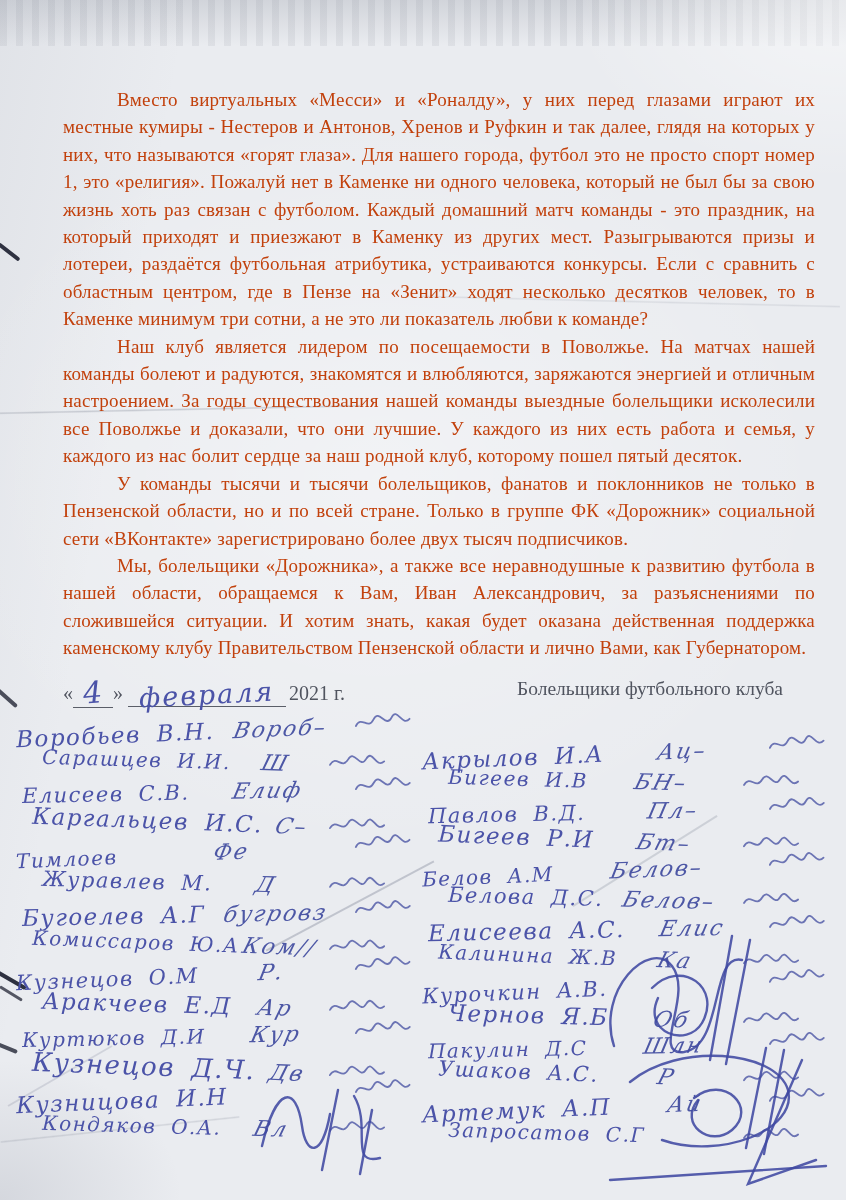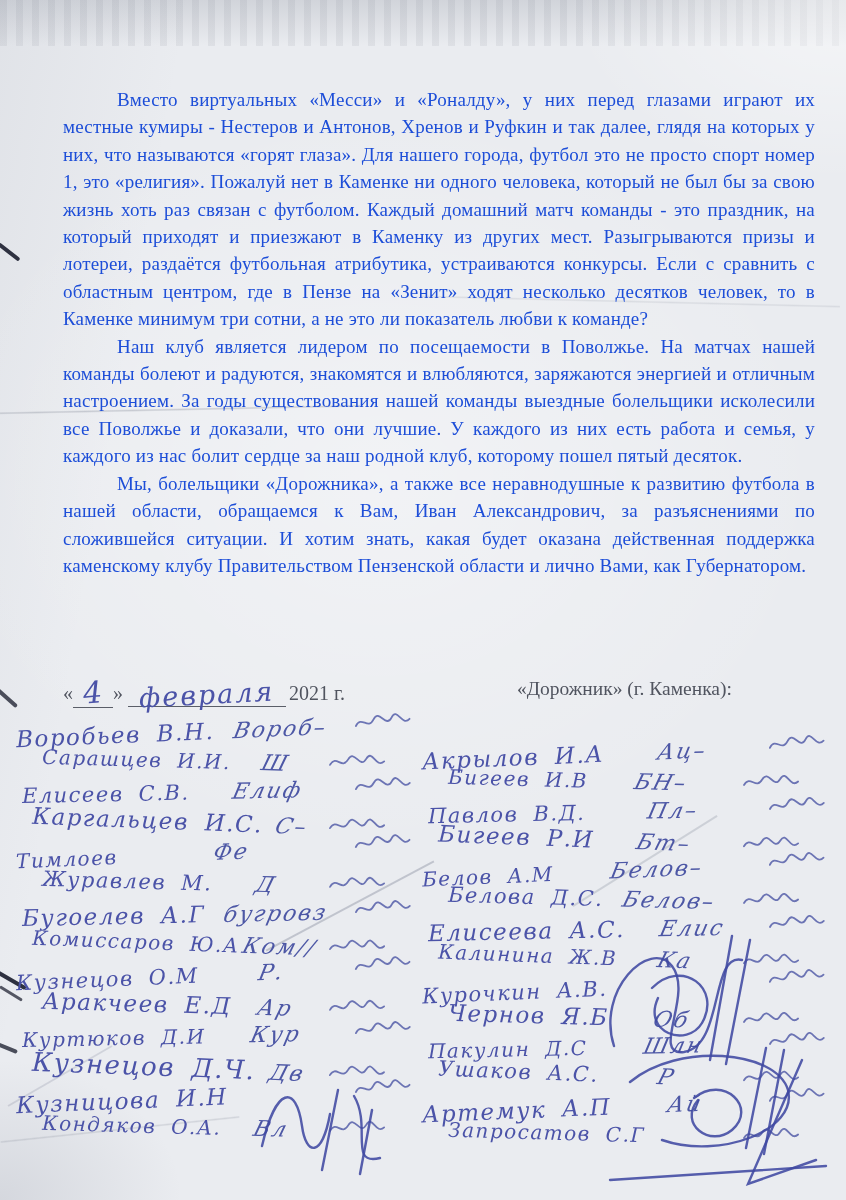--- a/index.html
+++ b/index.html
@@ -35,21 +35,21 @@
   .edge-mark.m4{left:-2px;top:992px;width:26px;height:3px;transform:rotate(32deg);opacity:.8;}
   .edge-mark.m5{left:-4px;top:1046px;width:22px;height:4px;transform:rotate(22deg);opacity:.85;}
   .stray-line{position:absolute;background:rgba(95,102,125,.30);height:2px;pointer-events:none;}
   .stray-line.s1{left:255px;top:905px;width:190px;transform:rotate(-28deg);}
   .stray-line.s2{left:560px;top:860px;width:170px;transform:rotate(-32deg);opacity:.7;}
   .stray-line.s3{left:0px;top:1075px;width:120px;transform:rotate(-30deg);opacity:.6;}
 
   
   .letter-body{
     position:absolute;left:63px;top:86px;width:752px;
-    font-size:19px;line-height:27.4px;color:#1d4ed8;
+    font-size:19px;line-height:27.4px;color:#c2410c;
     text-align:justify;letter-spacing:.2px;
   }
   .letter-body p{margin:0;text-indent:54px;}
 
   
   .date-row{position:absolute;left:63px;top:672px;width:420px;font-size:20px;color:#50545f;white-space:nowrap;}
   .blank{display:inline-block;border-bottom:1.6px solid #5a5e68;text-align:center;vertical-align:baseline;}
   .blank.day{width:40px;}
   .blank.month{width:158px;}
   .hand{font-family:"DejaVu Serif",serif;font-style:italic;color:#4b53a8;}
@@ -104,31 +104,32 @@
 <div class="stray-line s1"></div>
 <div class="stray-line s2"></div>
 <div class="stray-line s3"></div>
 
 <div class="letter-body">
 
     <p class="para">Вместо виртуальных «Месси» и «Роналду», у них перед глазами играют их местные кумиры - Нестеров и Антонов, Хренов и Руфкин и так далее, глядя на которых у них, что называются «горят глаза». Для нашего города, футбол это не просто спорт номер 1, это «религия». Пожалуй нет в Каменке ни одного человека, который не был бы за свою жизнь хоть раз связан с футболом. Каждый домашний матч команды - это праздник, на который приходят и приезжают в Каменку из других мест. Разыгрываются призы и лотереи, раздаётся футбольная атрибутика, устраиваются конкурсы. Если с сравнить с областным центром, где в Пензе на «Зенит» ходят несколько десятков человек, то в Каменке минимум три сотни, а не это ли показатель любви к команде?</p>
 
     <p class="para">Наш клуб является лидером по посещаемости в Поволжье. На матчах нашей команды болеют и радуются, знакомятся и влюбляются, заряжаются энергией и отличным настроением. За годы существования нашей команды выездные болельщики исколесили все Поволжье и доказали, что они лучшие. У каждого из них есть работа и семья, у каждого из нас болит сердце за наш родной клуб, которому пошел пятый десяток.</p>
 
+    <p class="para">У команды тысячи и тысячи болельщиков, фанатов и поклонников не только в Пензенской области, но и по всей стране. Только в группе ФК «Дорожник» социальной сети «ВКонтакте» зарегистрировано более двух тысяч подписчиков.</p>
 
     <p class="para">Мы, болельщики «Дорожника», а также все неравнодушные к развитию футбола в нашей области, обращаемся к Вам, Иван Александрович, за разъяснениями по сложившейся ситуации. И хотим знать, какая будет оказана действенная поддержка каменскому клубу Правительством Пензенской области и лично Вами, как Губернатором.</p>
   </div>
 
 <div class="date-row">
   <span>«</span><span class="blank day"><span class="hand day-val">4</span></span><span>»</span>
   <span class="blank month"><span class="hand month-val">февраля</span></span><span class="year-typed">2021 г.</span>
 </div>
 
 <div class="signoff">
-  <div>«Дорожник» (г. Каменка):</div>
+  <div>Болельщики футбольного клуба</div>
 </div>
 
 <div class="sig-col left">
 
     <div class="sig-row">
       <span class="sig-name">Воробьев В.Н.</span>
       <span class="sig-flourish">Вороб–</span>
       <svg class="sig-squiggle" width="58" height="20" viewBox="0 0 58 20">
         <path d="M2,13 C8,2 14,18 20,7 S32,17 38,6 S48,16 56,8" fill="none" stroke="#4550a2" stroke-width="1.8" stroke-linecap="round" opacity=".85"></path>
       </svg>

